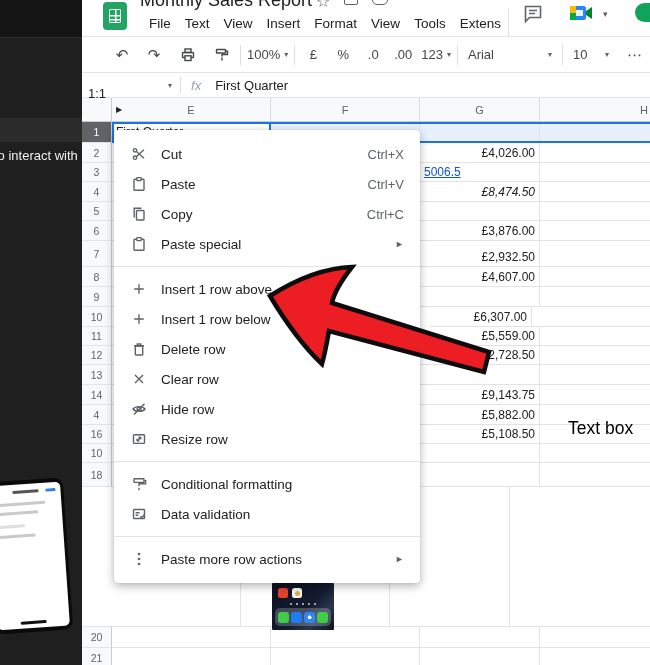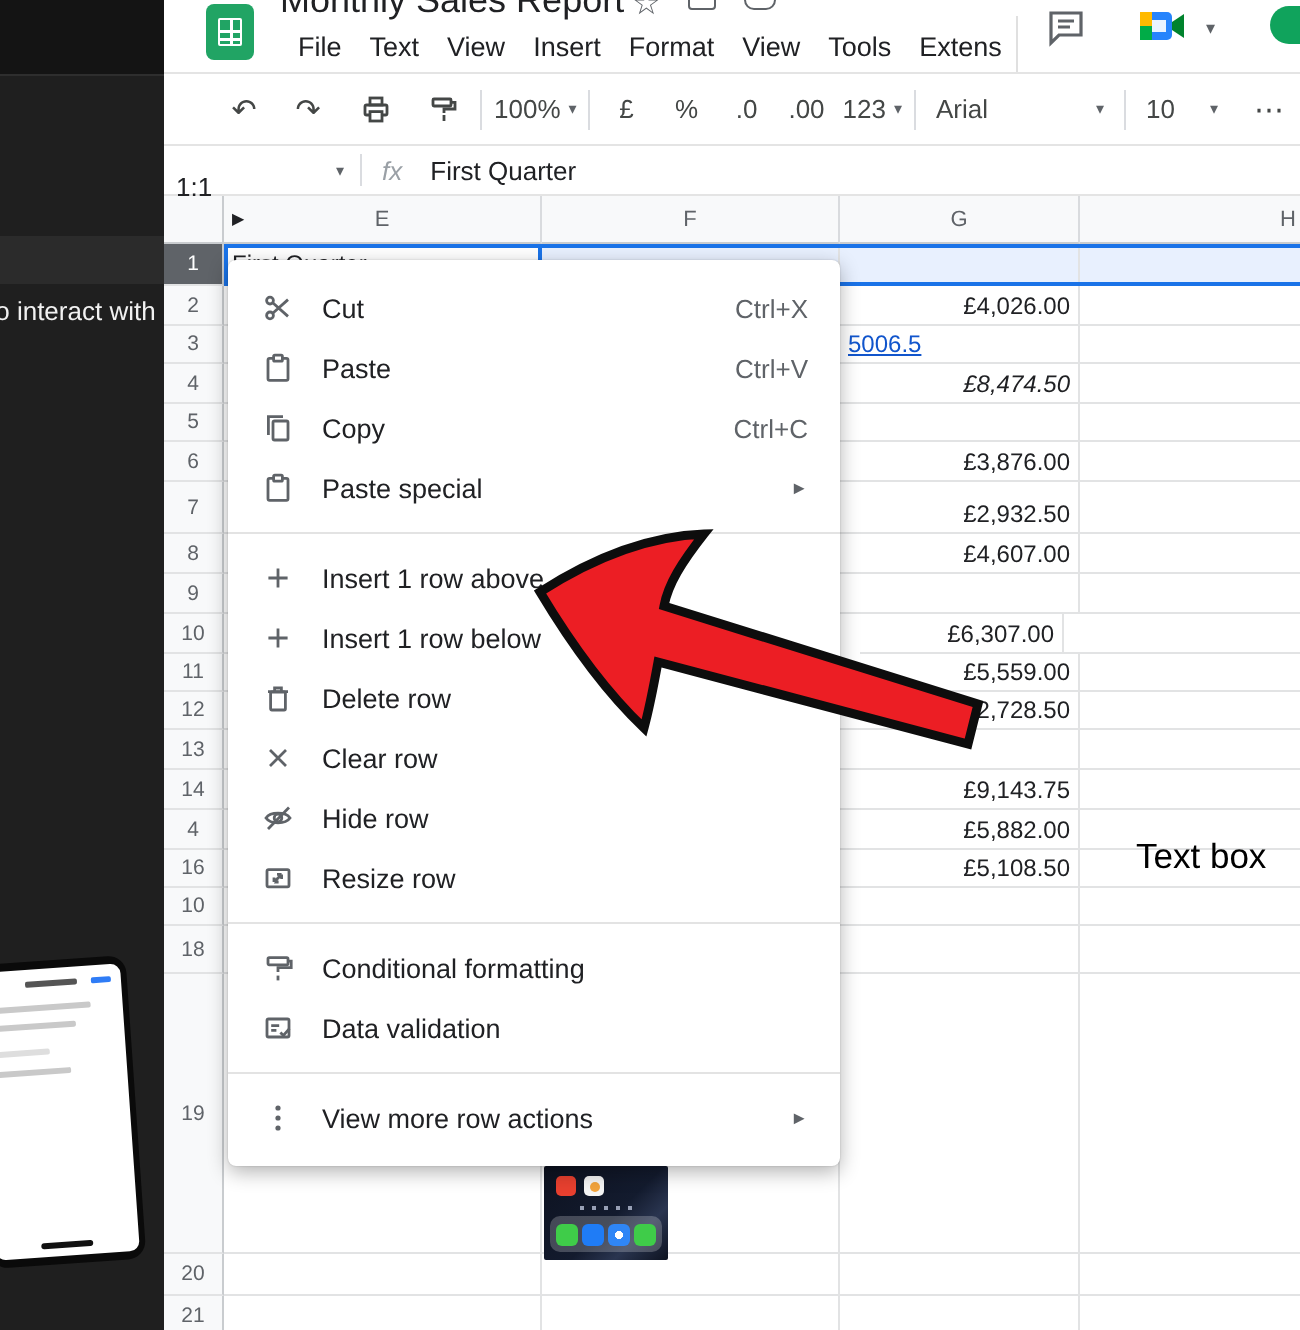--- a/index.html
+++ b/index.html
@@ -370,21 +370,20 @@
             <div class="cell" style="width: 215px;"></div>
           </div>
           <div class="grow" style="height: 24px;">
             <div class="rowh">18</div>
             <div class="cell" style="width: 159px;"></div>
             <div class="cell" style="width: 149px;"></div>
             <div class="cell" style="width: 120px;"></div>
             <div class="cell" style="width: 215px;"></div>
           </div>
           <div class="grow" style="height: 140px;">
-            <div class="rowh">19</div>
             <div class="cell" style="width: 159px;"></div>
             <div class="cell" style="width: 149px;"></div>
             <div class="cell" style="width: 120px;"></div>
             <div class="cell" style="width: 215px;"></div>
           </div>
           <div class="grow" style="height: 21px;">
             <div class="rowh">20</div>
             <div class="cell" style="width: 159px;"></div>
             <div class="cell" style="width: 149px;"></div>
             <div class="cell" style="width: 120px;"></div>
@@ -532,21 +531,21 @@
         </div>
         <div class="cm-divider"></div>
         <div class="cm-item">
           <span class="cm-ic">
             <svg width="16" height="16" viewBox="0 0 16 16" fill="#5f6368">
               <circle cx="8" cy="3" r="1.3"></circle>
               <circle cx="8" cy="8" r="1.3"></circle>
               <circle cx="8" cy="13" r="1.3"></circle>
             </svg>
           </span>
-          <span class="cm-label">View more row actions</span>
+          <span class="cm-label">Paste more row actions</span>
           <span class="cm-sub">►</span>
         </div>
       </div>
 
     <svg id="arrow-svg" viewBox="0 0 568 665">
       <path d="M 188 296
                C 216 278, 244 268, 270 267
                C 259 281, 252 292, 250 303
                L 407 352
                L 402 372

